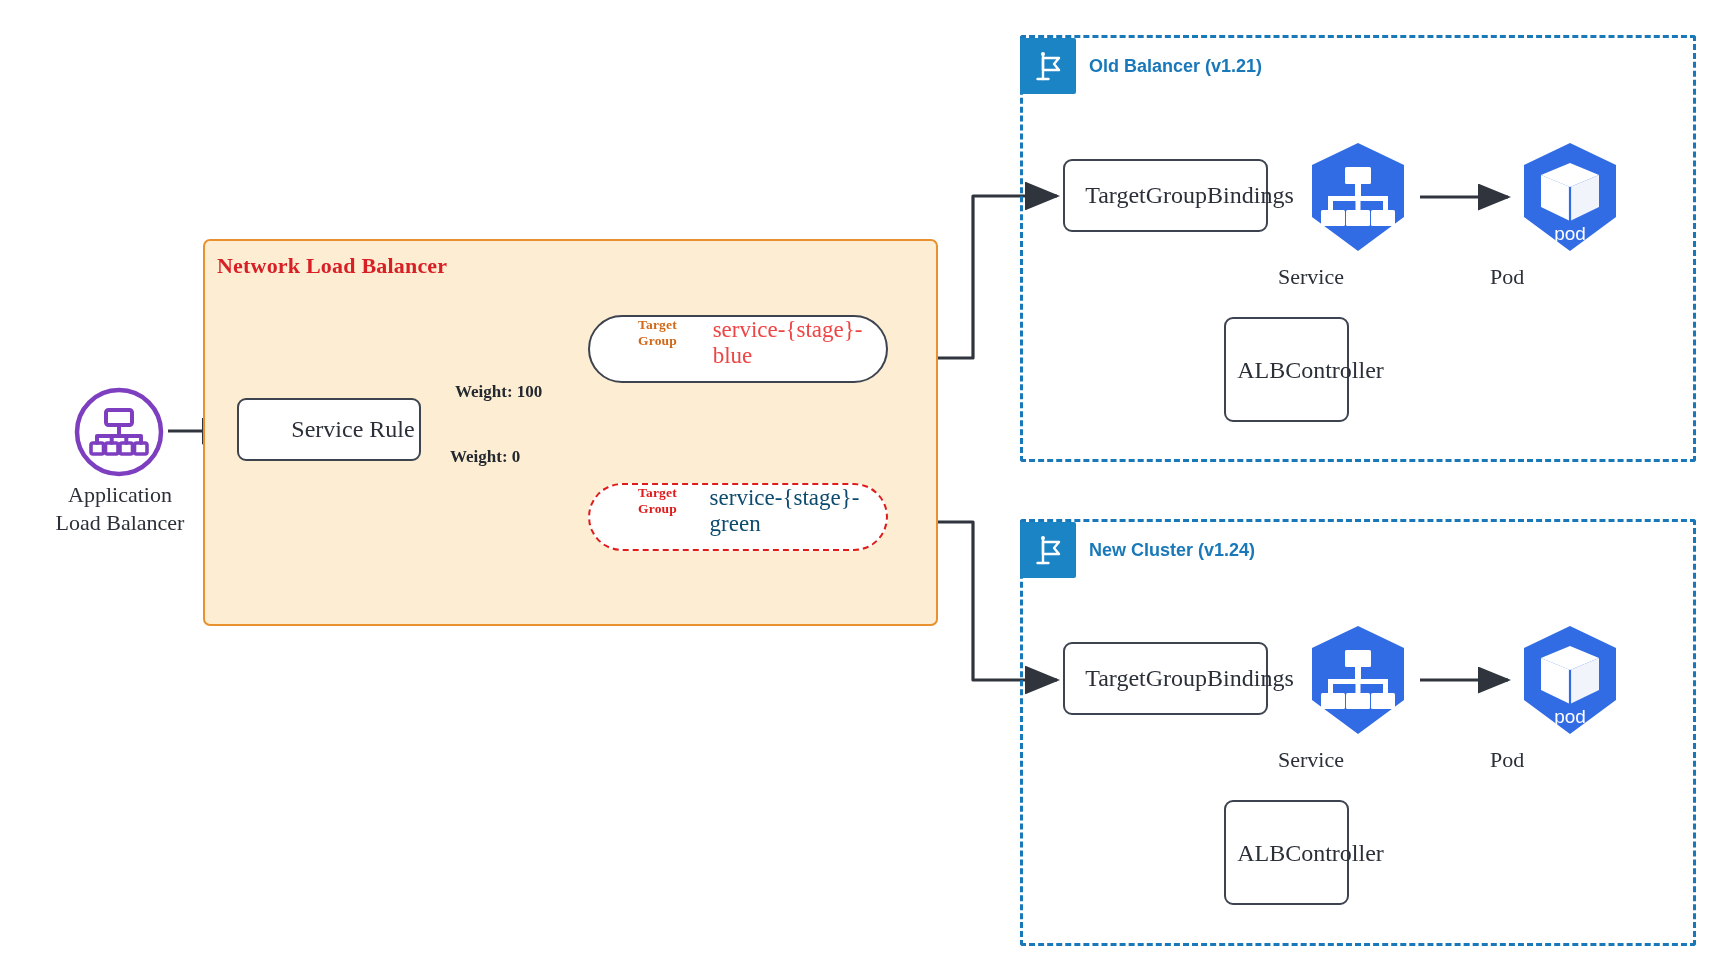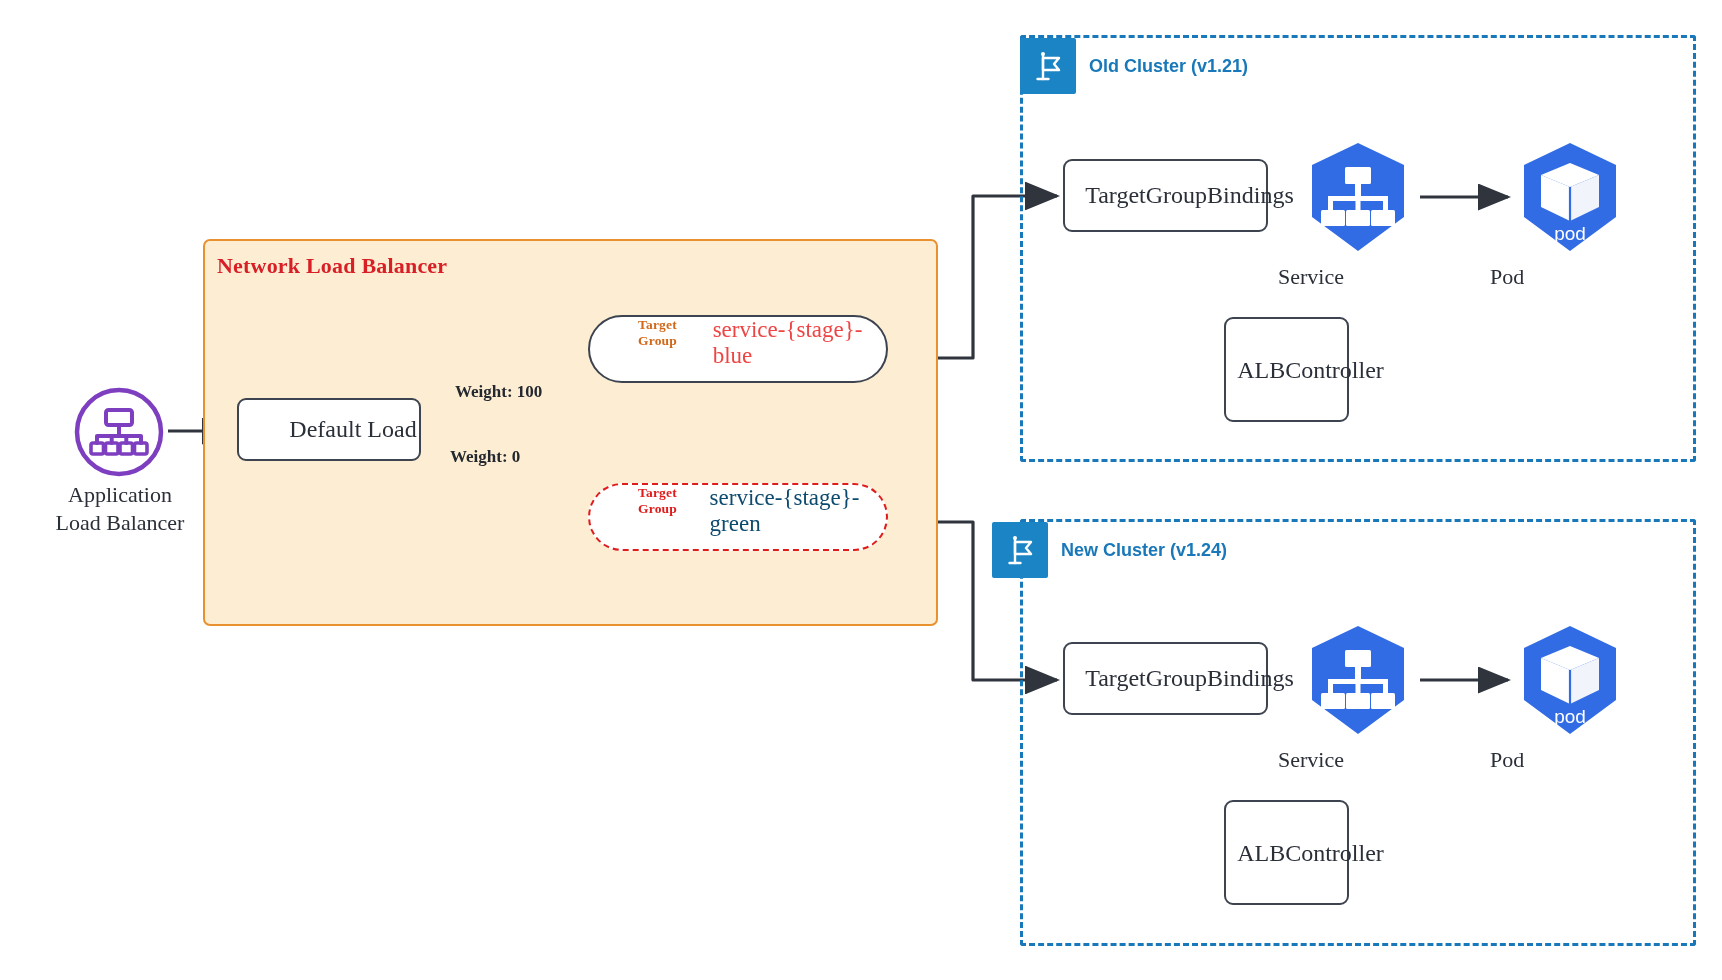--- a/index.html
+++ b/index.html
@@ -61,21 +61,21 @@
 
   
   .cluster{
     border:3px dashed #1878b9;border-radius:3px;background:transparent;
     left:1020px;width:676px;
   }
   .cluster-old{top:35px;height:427px;}
   .cluster-new{top:519px;height:427px;}
   .cluster-hdr{position:absolute;display:flex;align-items:center;gap:13px;}
   .hdr-old{left:1020px;top:38px;}
-  .hdr-new{left:992px;top:522px;text-align:center;}
+  .hdr-new{left:1020px;top:522px;text-align:center;}
   .cluster-badge{
     width:56px;height:56px;background:#1b84c4;border-radius:2px;
     display:flex;align-items:center;justify-content:center;
   }
   .cluster-label{
     font-family:"Liberation Sans",sans-serif;font-weight:bold;font-size:18px;
     color:#1878b9;white-space:nowrap;
   }
 
   
@@ -136,21 +136,21 @@
     <rect x="61.5" y="57" width="12.5" height="11" rx="2" fill="none" stroke="#7d3fc0" stroke-width="3.6"></rect>
   </svg>
   <div class="alb-cap">
     <div>Application</div>
     <div>Load Balancer</div>
   </div>
 
   <div class="node nlb-panel"></div>
   <div class="nlb-title">Network Load Balancer</div>
 
-  <div class="node box default-rule">Default Load</div>
+  <div class="node box default-rule">Service Rule</div>
 
   <div class="weight w-100">Weight: 100</div>
   <div class="weight w-0">Weight: 0</div>
 
   <div class="node tg tg-blue">
     <div class="tg-kicker">Target Group</div>
     <div class="tg-name">service-{stage}-blue</div>
   </div>
 
   <div class="node tg tg-green">
@@ -161,21 +161,21 @@
   <div class="node cluster cluster-old"></div>
   <div class="cluster-hdr hdr-old">
     <div class="cluster-badge">
       <svg width="36" height="36" viewBox="0 0 36 36">
         <circle cx="13" cy="6" r="2" fill="#ffffff"></circle>
         <path d="M13,7 L13,31" stroke="#ffffff" stroke-width="2.4" stroke-linecap="round"></path>
         <path d="M7.5,31 L18.5,31" stroke="#ffffff" stroke-width="2.4" stroke-linecap="round"></path>
         <path d="M13,10 L29,10 L24,16 L29,22 L13,22 z" fill="none" stroke="#ffffff" stroke-width="2.4" stroke-linejoin="round"></path>
       </svg>
     </div>
-    <div class="cluster-label">Old Cluster (v1.21)</div>
+    <div class="cluster-label">Old Balancer (v1.21)</div>
   </div>
 
   <div class="node box tgb tgb-old">TargetGroupBindings</div>
 
   <div class="node box albc albc-old">
     <span>ALB</span>
     <span>Controller</span>
   </div>
 
   <svg class="k8s svc-old" viewBox="0 0 110 112">

